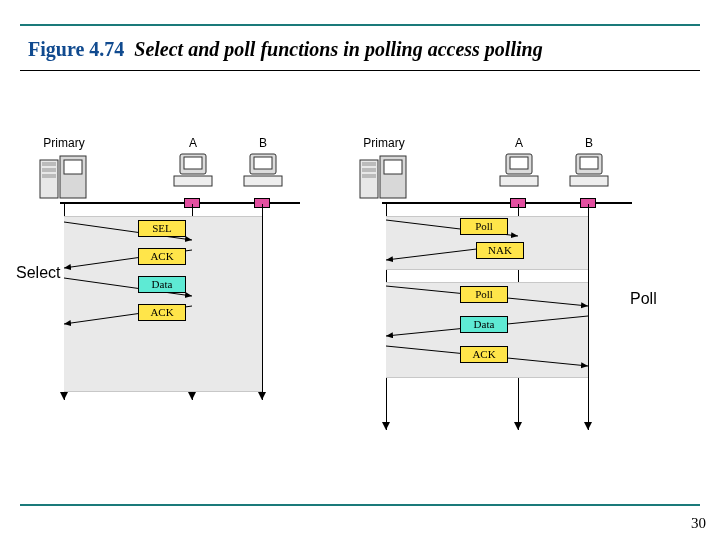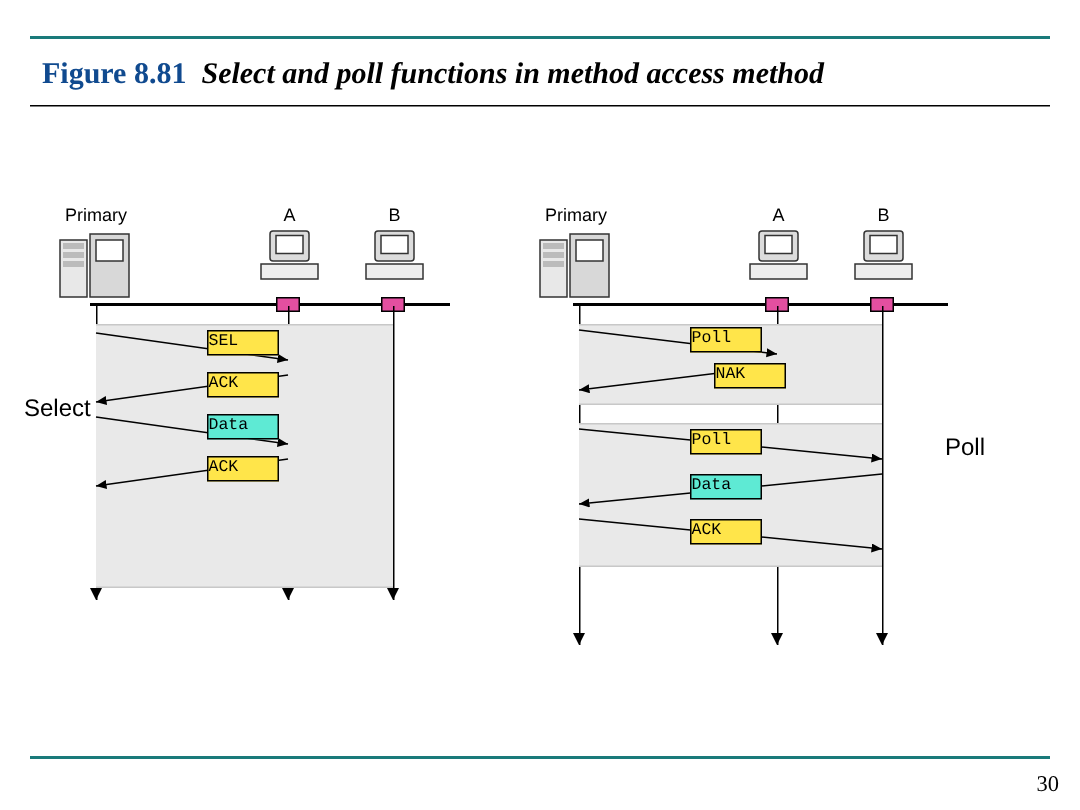--- a/index.html
+++ b/index.html
@@ -15,33 +15,33 @@
   .diagram{position:absolute;left:30px;top:140px;width:660px;height:300px}
   
   .dev{position:absolute;text-align:center;font-family:Arial,sans-serif;font-size:12px;color:#000}
   .dev .lbl{display:block;margin-bottom:2px}
   .tower{display:inline-block;vertical-align:bottom}
   .pc{display:inline-block;vertical-align:bottom}
   .bus{position:absolute;height:2px;background:#000}
   .vline{position:absolute;width:1px;background:#000}
   .tap{position:absolute;width:14px;height:8px;background:#e34fa0;border:1px solid #000}
   .sidelabel{position:absolute;font-family:Arial,sans-serif;font-size:16px}
-  .msgbox{position:absolute;width:46px;height:15px;border:1px solid #000;background:#ffe54a;font-family:Liberation Mono, monospace;font-size:11px;text-align:left;line-height:15px}
+  .msgbox{position:absolute;width:46px;height:15px;border:1px solid #000;background:#ffe54a;font-family:Liberation Serif, serif;font-size:11px;text-align:center;line-height:15px}
   .msgbox.blue{background:#5eead4}
   .band{position:absolute;background:#e9e9e9;border-top:1px solid #c8c8c8;border-bottom:1px solid #c8c8c8}
   svg.arrows{position:absolute;left:0;top:0}
 </style>
 </head>
 <body>
 <div class="page">
 
 <div class="rule rule-top"></div>
 <div class="title">
-  <span class="fig">Figure 8.81</span>&nbsp;
-  <span class="cap">Select and poll functions in method access method</span>
+  <span class="fig">Figure 4.74</span>&nbsp;
+  <span class="cap">Select and poll functions in polling access polling</span>
 </div>
 <div class="rule rule-mid"></div>
 
 <div class="diagram">
 
   <div class="dev" style="left:6px;top:-4px">
     <span class="lbl">Primary</span>
     <svg class="tower" width="56" height="50">
       <rect x="4" y="8" width="18" height="38" fill="#e8e8e8" stroke="#333"></rect>
       <rect x="6" y="10" width="14" height="4" fill="#bbb"></rect>

